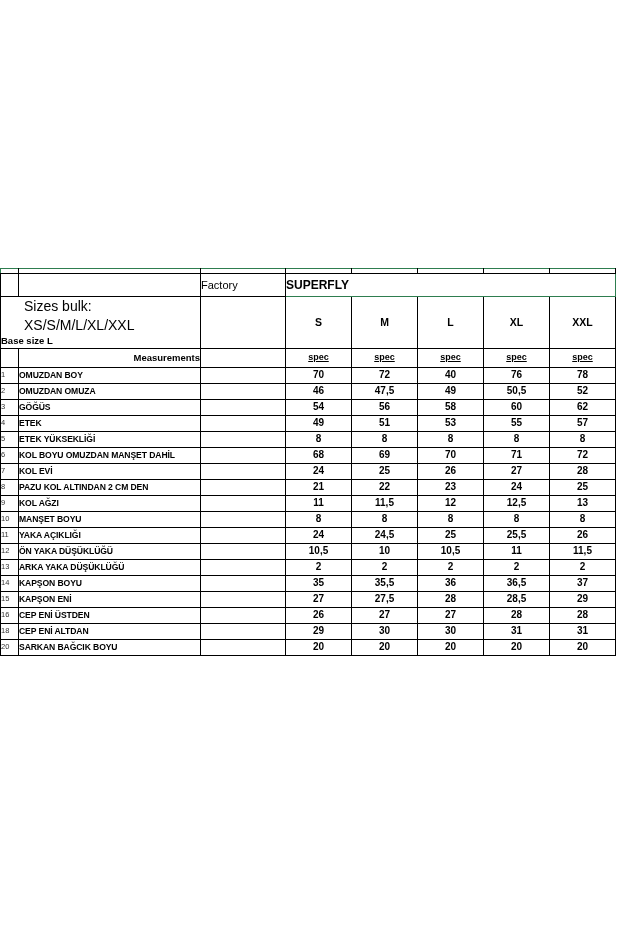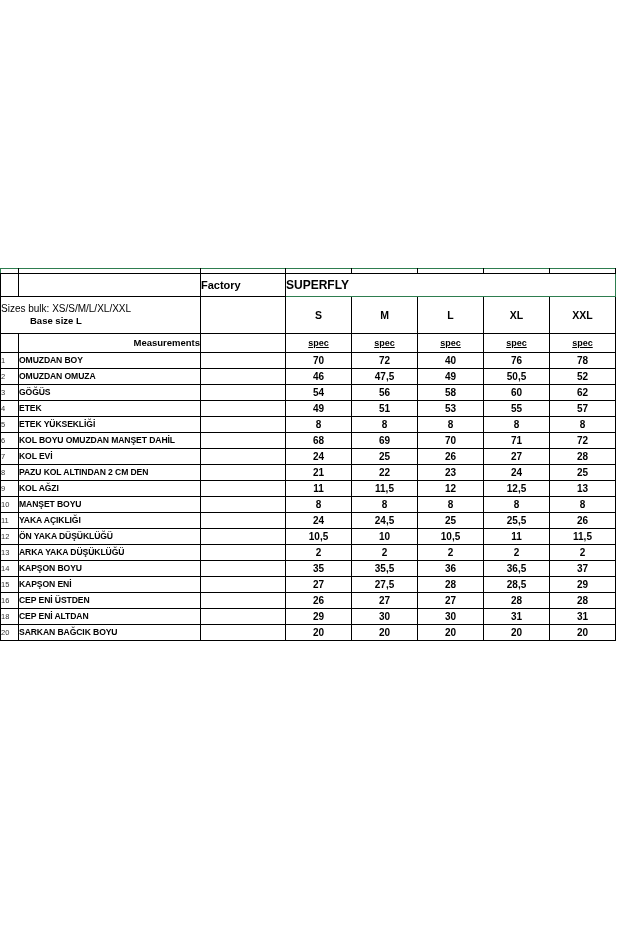--- a/index.html
+++ b/index.html
@@ -72,21 +72,21 @@
     text-align: center;
     text-decoration: underline;
   }
   .size-hdr {
     font-size: 10.5px;
     font-weight: bold;
     text-align: center;
   }
   .factory-hdr {
     font-size: 11px;
-    font-weight: bold;
+    font-weight: normal;
     text-align: left;
     padding-left: 4px;
   }
   .brand-hdr {
     font-size: 12px;
     font-weight: bold;
     text-align: left;
     padding-left: 4px;
     border: 1px solid #2e7d4f !important;
   }
@@ -122,31 +122,31 @@
   tr.r-data    td { height: 15px; }
 
   .sizes-left {
     border: 0;
     background: transparent;
     text-align: left;
     padding-left: 2px;
     vertical-align: bottom;
   }
   .sizes-left .line1 {
-    font-size: 10px;
+    font-size: 14px;
     font-weight: normal;
     display: block;
     line-height: 1.35;
+    padding-left: 23px;
   }
   .sizes-left .line2 {
     font-size: 9.5px;
     font-weight: bold;
     display: block;
     line-height: 1.35;
-    padding-left: 29px;
   }
 </style>
 </head>
 <body>
 
 <div id="chart-wrap">
   <table class="spec-table">
     <colgroup>
       <col class="c-num">
       <col class="c-meas">

